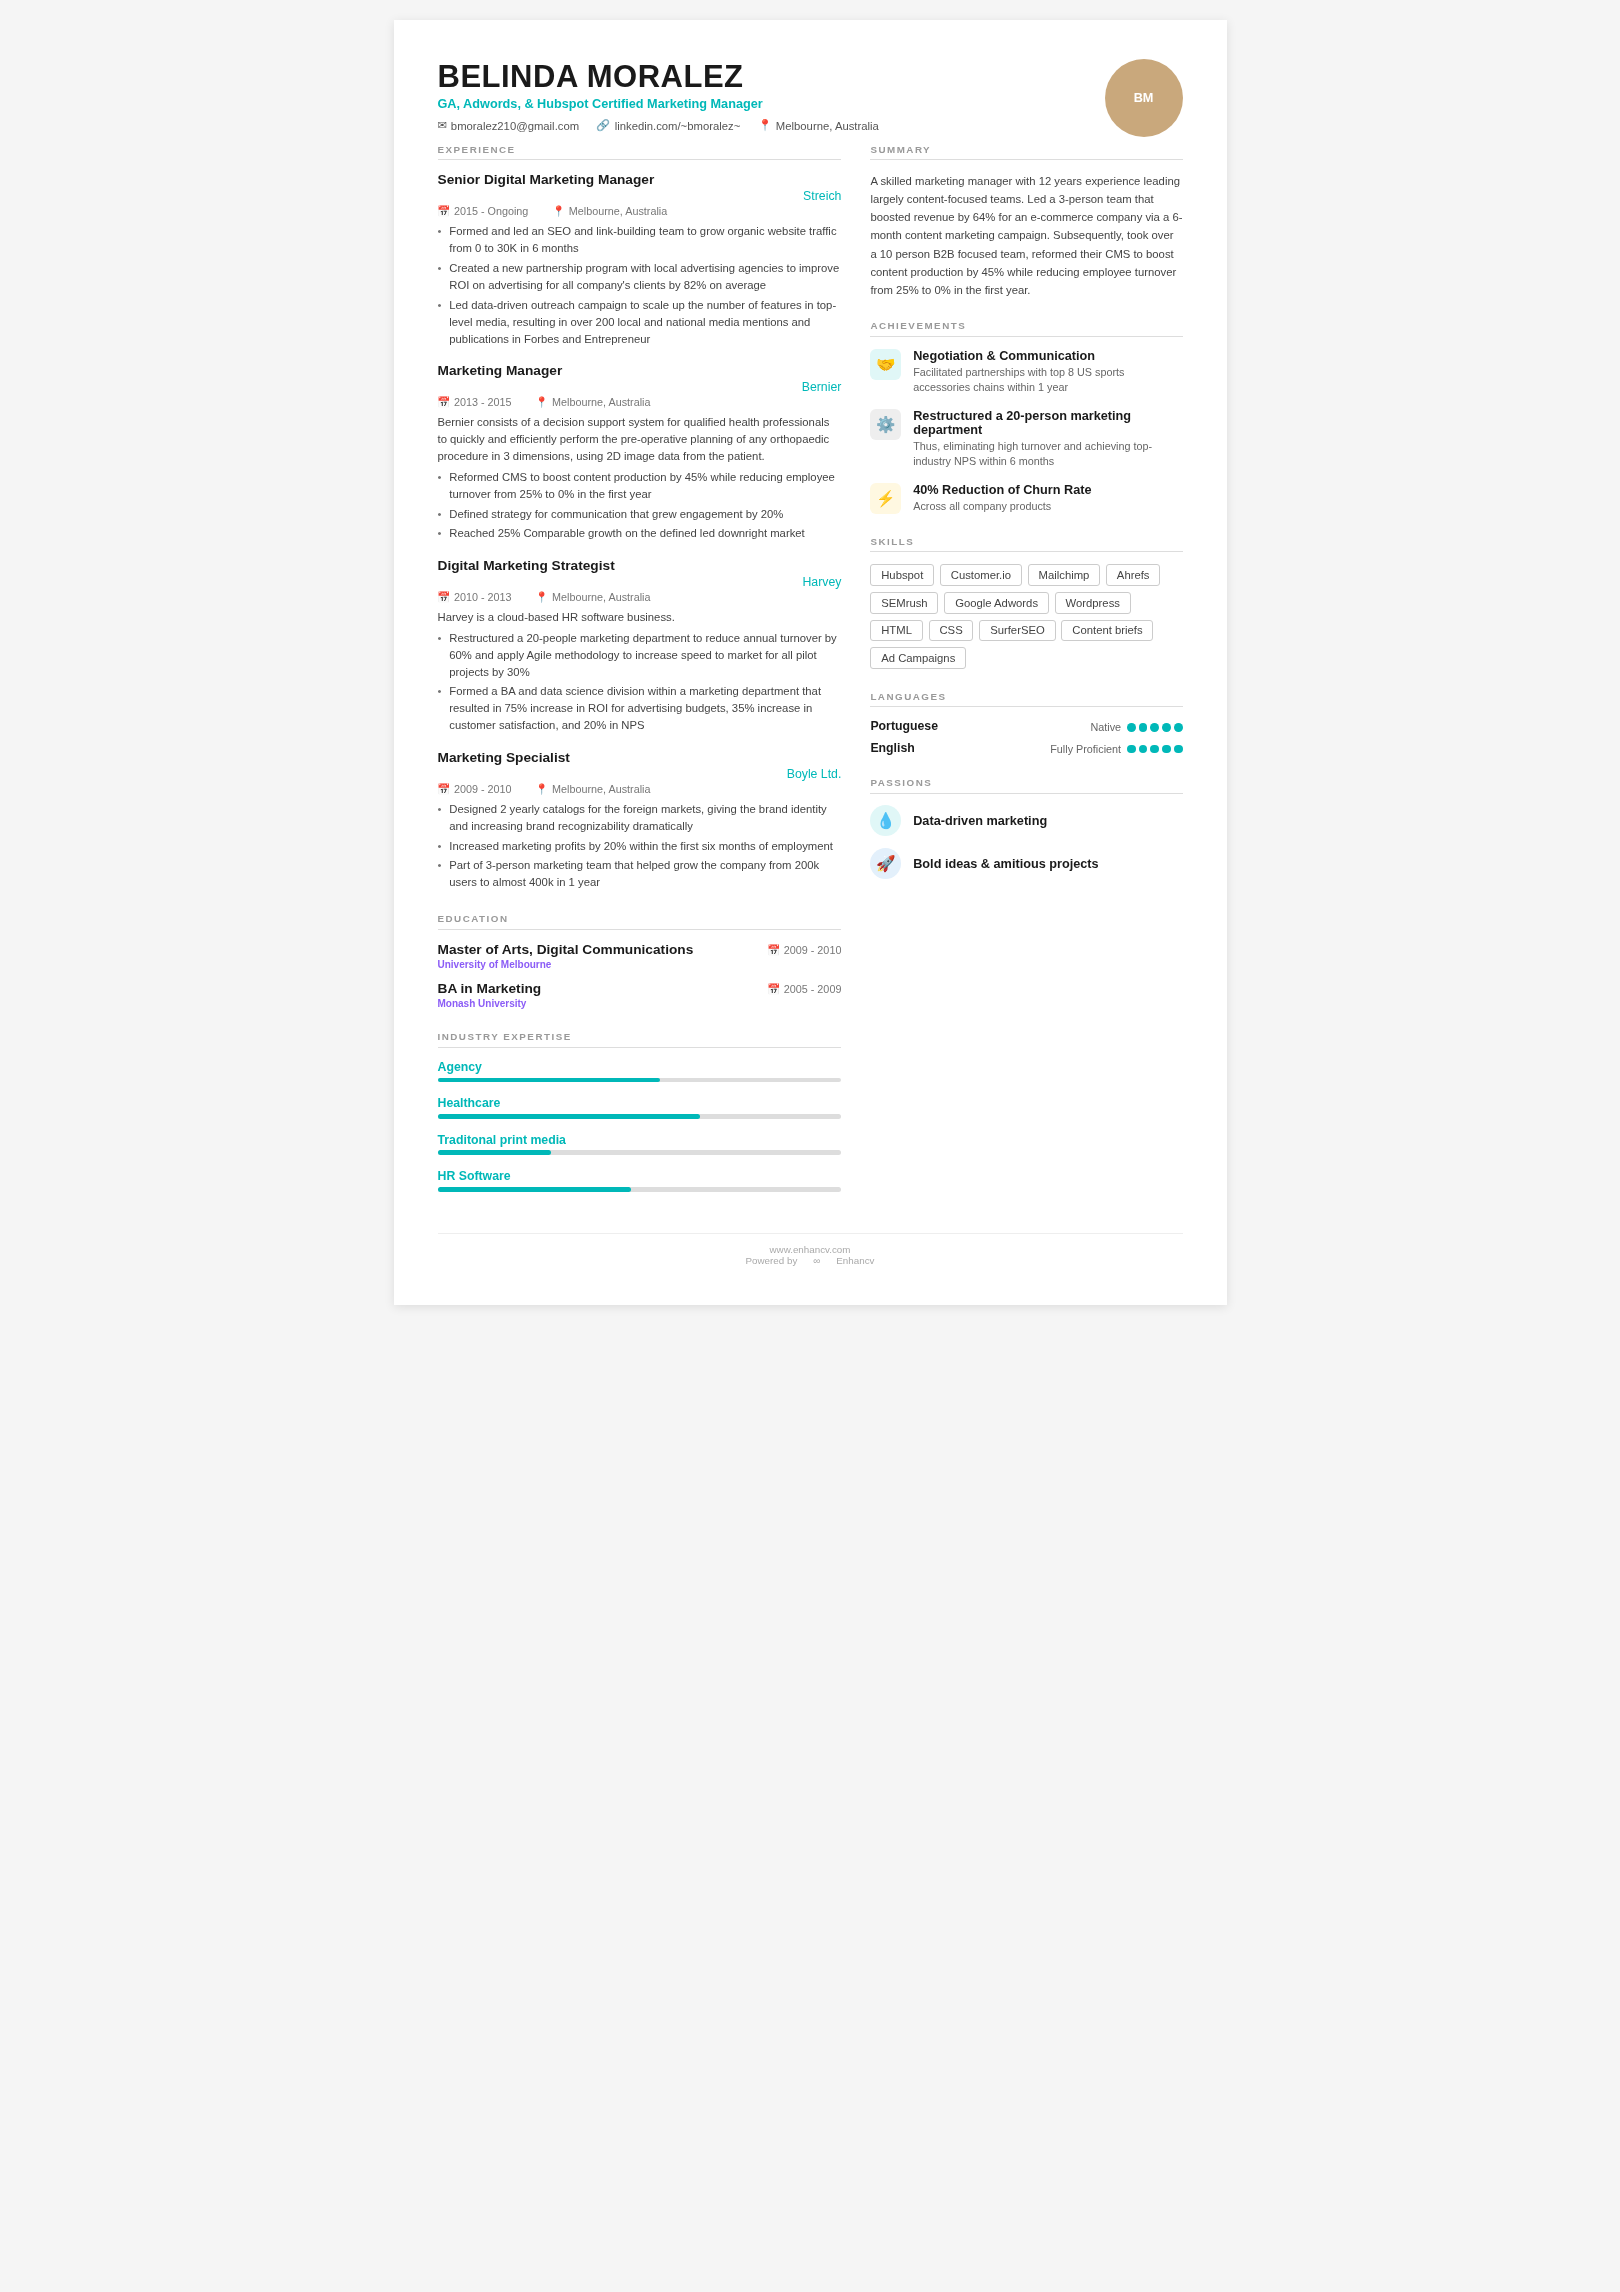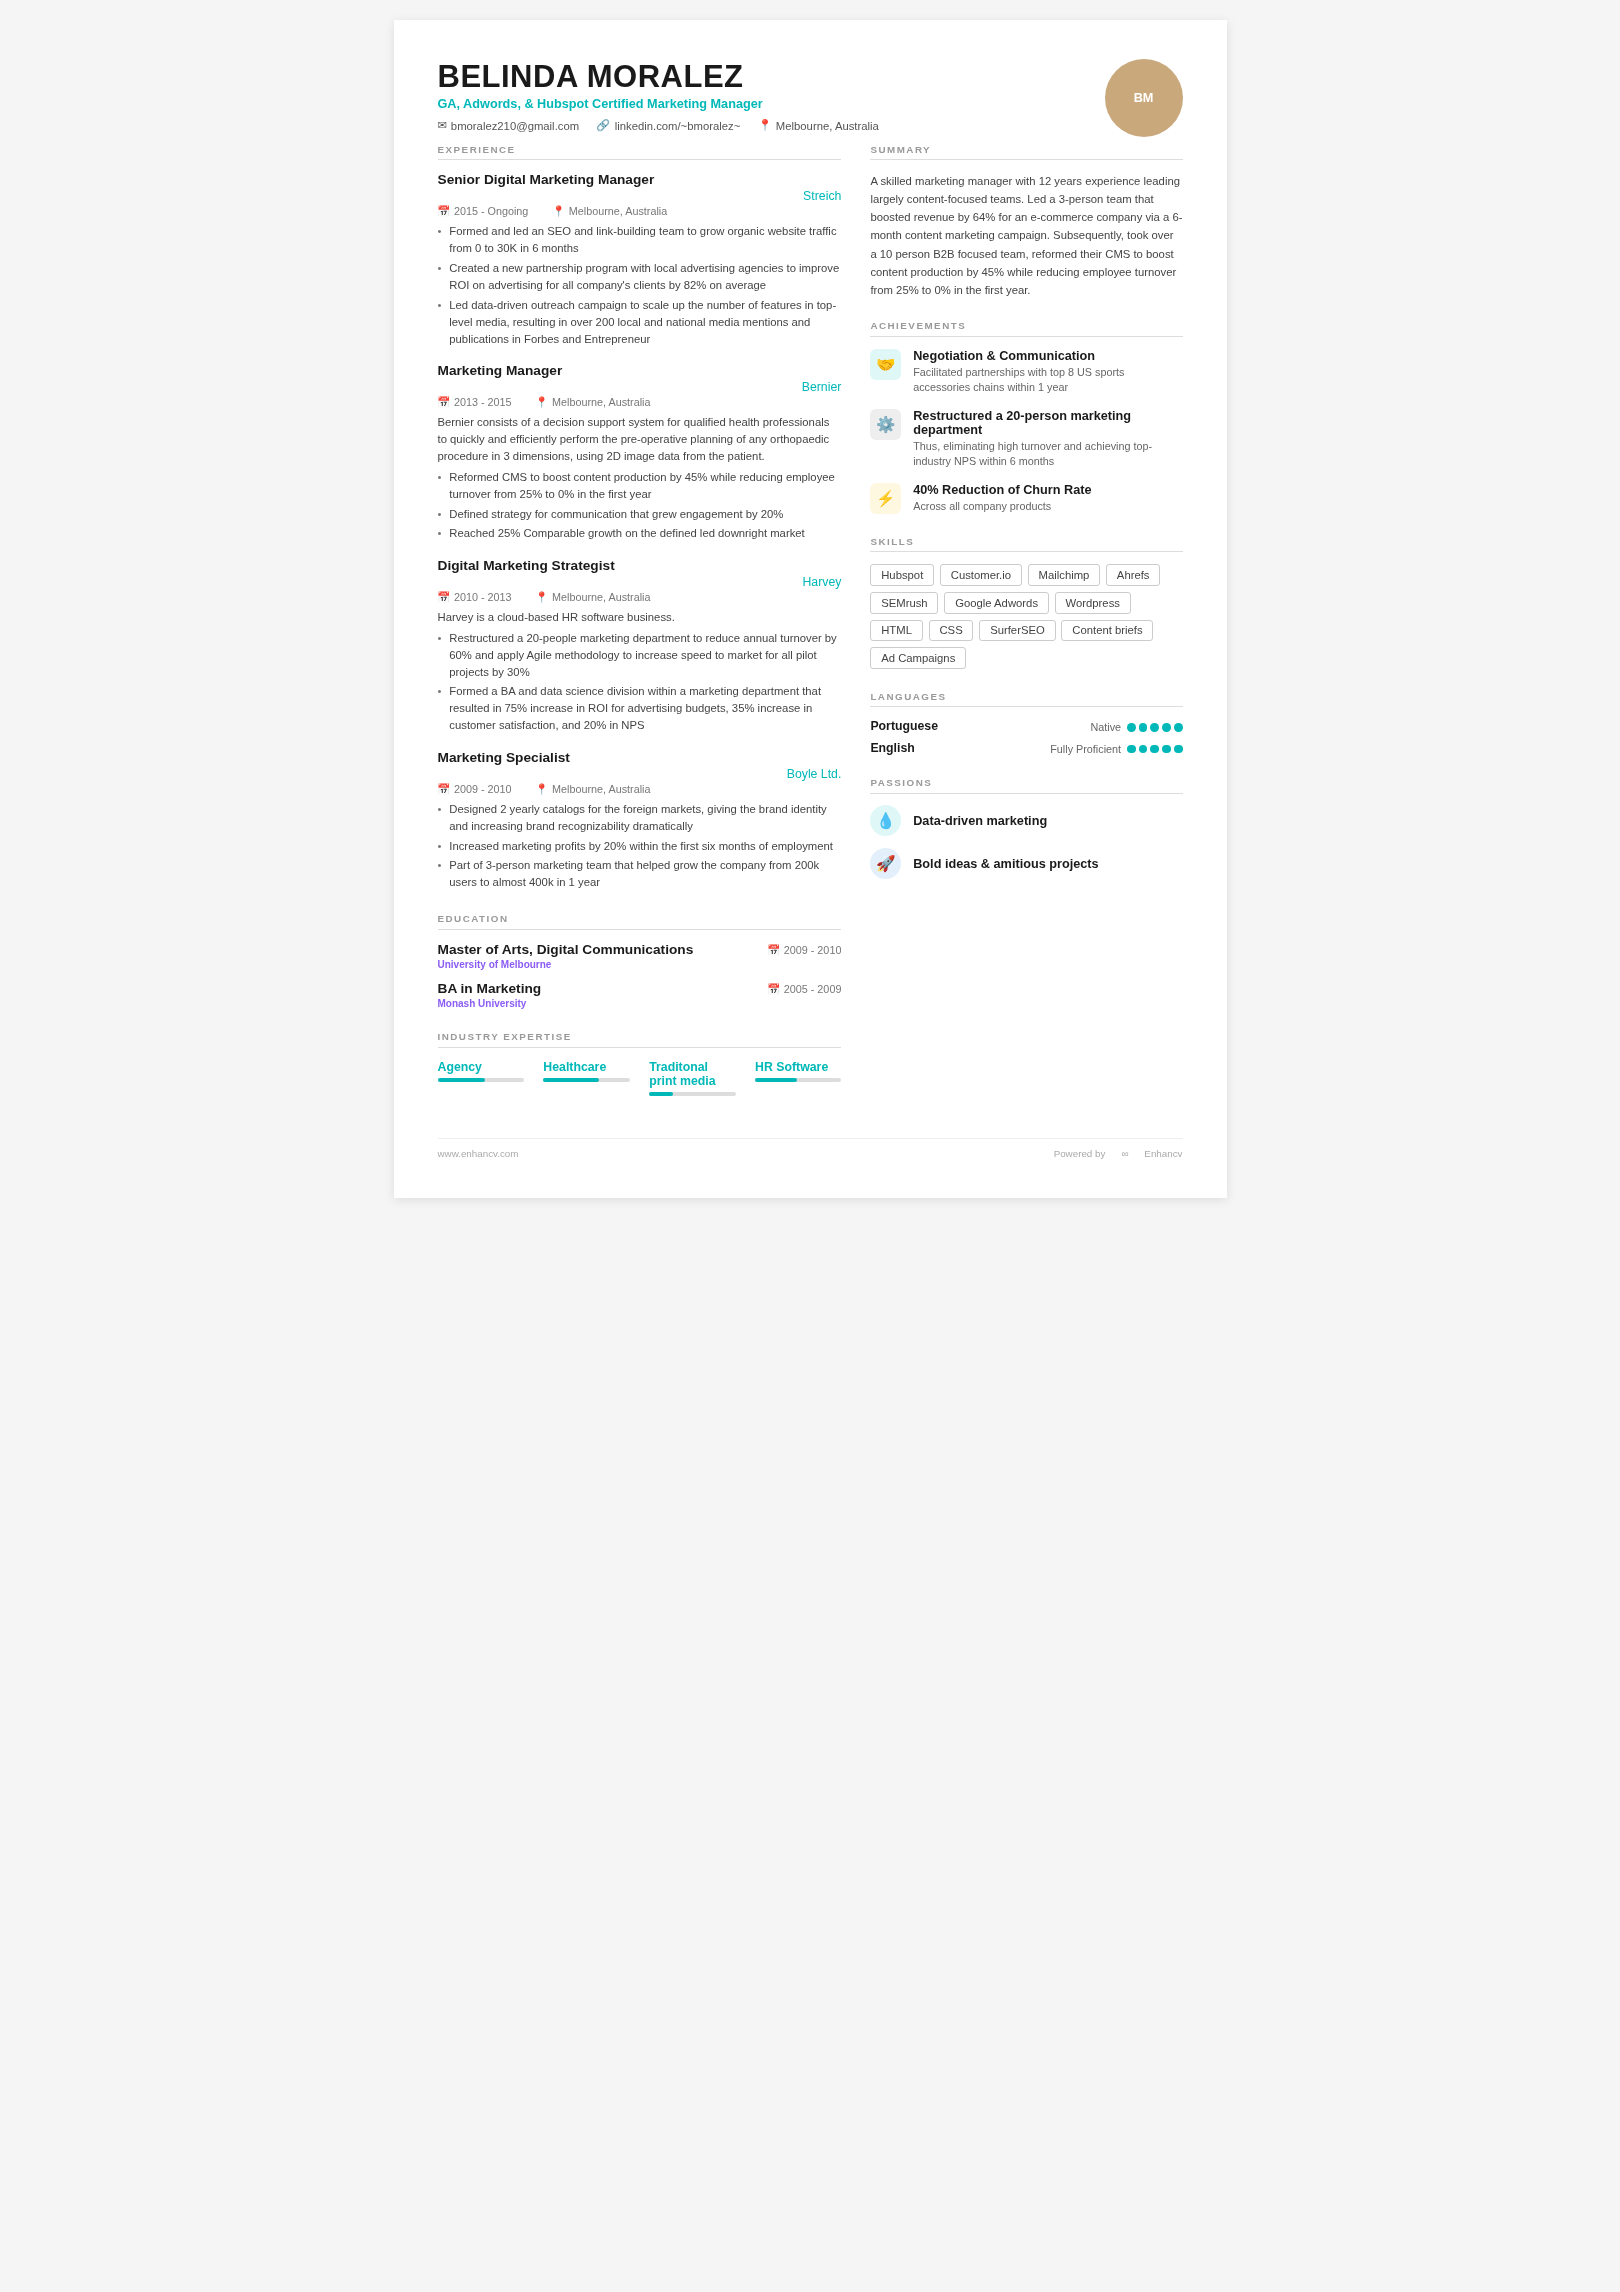--- a/index.html
+++ b/index.html
@@ -160,21 +160,21 @@
       color: #777;
       display: flex;
       align-items: center;
       gap: 3.9px;
       white-space: nowrap;
       padding-top: 2px;
     }
     
     .industry-grid {
       display: grid;
-      grid-template-columns: 1fr 1fr 1fr 1fr;
+      grid-template-columns: 1fr;
       gap: 13.7px 19.6px;
     }
     .industry-item {}
     .industry-label {
       font-size: 12.3px;
       color: #00b8b8;
       font-weight: 600;
       margin-bottom: 3.9px;
     }
     .industry-bar-bg {
@@ -294,20 +294,21 @@
     
     .footer {
       border-top: 1px solid #eee;
       margin-top: 19.6px;
       padding-top: 9.8px;
       display: flex;
       justify-content: space-between;
       align-items: center;
       font-size: 9.8px;
       color: #aaa;
+      flex-direction: column;
     }
     .footer-right {
       display: flex;
       align-items: center;
       gap: 16px;
     }
   </style>
 </head>
 <body>
 

